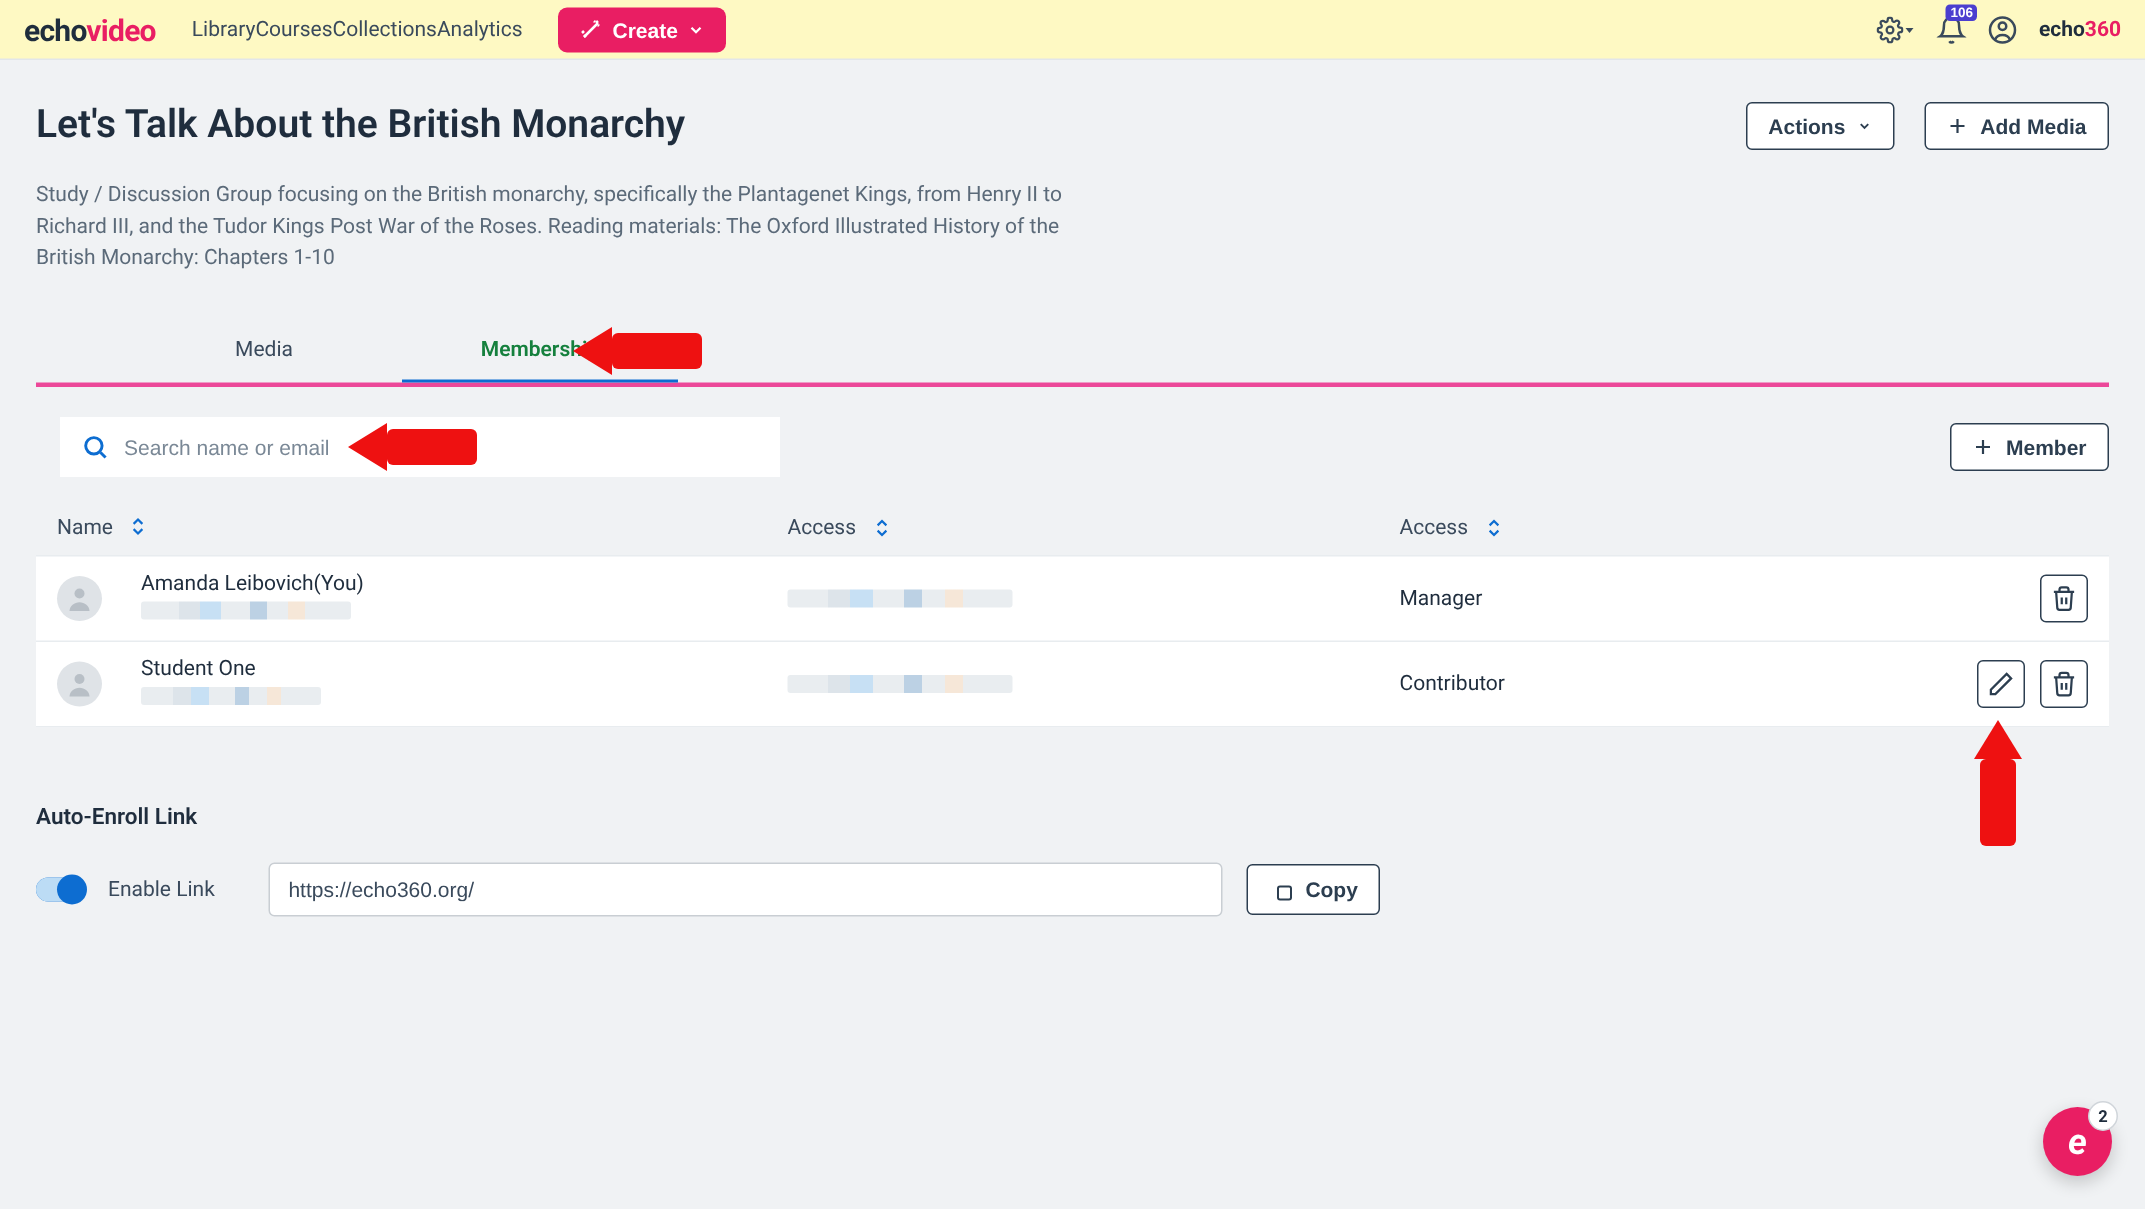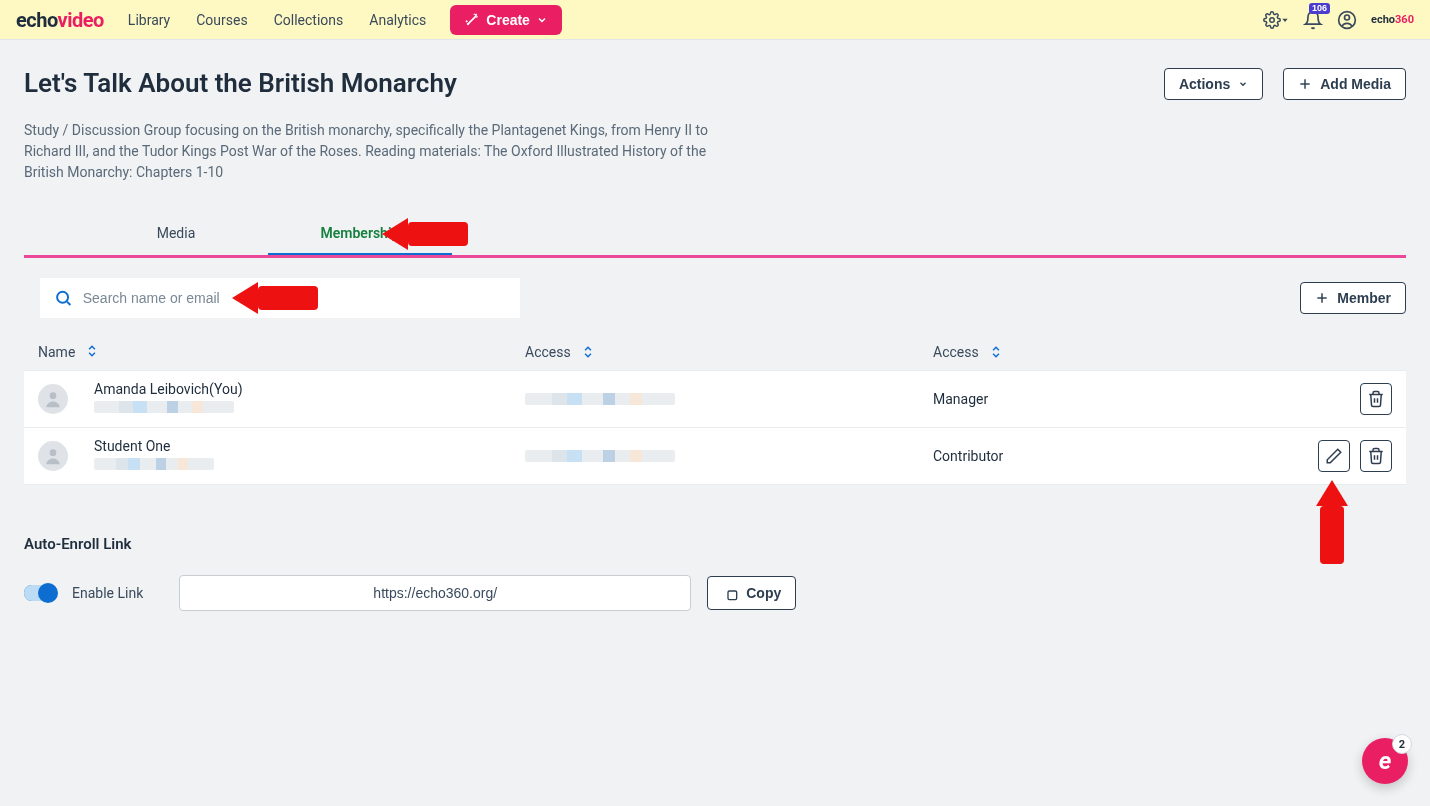--- a/index.html
+++ b/index.html
@@ -1,28 +1,28 @@
 <!DOCTYPE html>
 <html><head>
   <meta charset="utf-8">
   <style>
     * { box-sizing: border-box; margin: 0; padding: 0; }
     body { font-family: -apple-system, BlinkMacSystemFont, "Segoe UI", Roboto, Helvetica, Arial, sans-serif; background: #f0f2f4; color: #1f2d3d; }
     .topbar { display: flex; align-items: center; height: 40px; background: #fef9c3; border-bottom: 1px solid #e2e6ea; padding: 0 16px; gap: 24px; }
     .topbar .logo { font-weight: 700; font-size: 20px; letter-spacing: -0.5px; }
     .topbar .logo .echo-text { color: #1f2d3d; }
     .topbar .logo .video-text { color: #e91e63; }
-    .topbar .nav { display: flex; gap: 26px; }
+    .topbar .nav { display: flex; }
     .topbar .nav a { color: #3a4a5c; font-size: 14px; text-decoration: none; }
     .topbar .create-btn { background: #e91e63; color: #fff; border: none; border-radius: 6px; padding: 7px 14px; font-size: 14px; font-weight: 600; display: inline-flex; align-items: center; gap: 6px; cursor: pointer; }
     .topbar .spacer { flex: 1; }
     .topbar .right-icons { display: flex; align-items: center; gap: 14px; }
     .icon-btn { background: none; border: none; cursor: pointer; color: #3a4a5c; position: relative; display: inline-flex; align-items: center; }
     .badge { position: absolute; top: -7px; right: -7px; background: #4b3ecf; color: #fff; font-size: 9px; font-weight: 700; border-radius: 3px; padding: 1px 3px; line-height: 1; }
-    .echo-mini { font-size: 11px; font-weight: 700; }
+    .echo-mini { font-size: 14px; font-weight: 700; }
     .echo-mini .e1 { color: #1f2d3d; }
     .echo-mini .e2 { color: #e91e63; }
 
     .page { padding: 28px 24px; }
     .page-header-row { display: flex; align-items: flex-start; justify-content: space-between; margin-bottom: 20px; }
     .page-title { font-size: 26px; font-weight: 600; color: #1f2d3d; }
     .page-buttons { display: flex; gap: 20px; border-radius: 15px; }
     .outline-btn { background: #fff; border: 1px solid #2c3e50; color: #2c3e50; border-radius: 4px; padding: 7px 14px; font-size: 14px; font-weight: 600; display: inline-flex; align-items: center; gap: 8px; cursor: pointer; }
     .chev { width: 10px; height: 10px; }
     .plus { width: 14px; height: 14px; }
@@ -54,21 +54,21 @@
     }
     .access-text { font-size: 14px; color: #1f2d3d; }
     .square-btn { width: 32px; height: 32px; border: 1px solid #2c3e50; border-radius: 4px; background: #fff; display: inline-flex; align-items: center; justify-content: center; cursor: pointer; }
 
     .section-heading { font-size: 15px; font-weight: 600; color: #1f2d3d; margin-top: 50px; margin-bottom: 22px; }
     .enroll-row { display: flex; align-items: center; gap: 16px; }
     .toggle { position: relative; width: 32px; height: 16px; background: #0d6dd1; border-radius: 8px; cursor: pointer; }
     .toggle::after { content: ""; position: absolute; right: -2px; top: -2px; width: 20px; height: 20px; background: #0d6dd1; border-radius: 50%; }
     .toggle-bg {position:absolute;left:0;top:0;width:20px;height:16px;background:#bcdcf5;border-radius:8px 0 0 8px;}
     .toggle-label { font-size: 14px; color: #3a4a5c; margin-right: 20px;}
-    .link-input { width: 512px; padding: 9px 12px; border: 1px solid #c9ced3; border-radius: 4px; font-size: 14px; color: #3a4a5c; background:#fff;text-align:center;}
+    .link-input { width: 636px; padding: 9px 12px; border: 1px solid #c9ced3; border-radius: 4px; font-size: 14px; color: #3a4a5c; background:#fff;}
     .copy-btn { border: 1px solid #2c3e50; background: #fff; border-radius: 4px; padding: 8px 14px; font-size: 14px; font-weight: 600; display: inline-flex; align-items: center; gap: 8px; cursor: pointer; color:#2c3e50;}
     .enroll-note { font-size: 14px; color: #5b6a79; margin-top: 12px; margin-left: 167px;}
 
     .fab { position: fixed; bottom: 22px; right: 22px; width: 46px; height: 46px; border-radius: 50%; background: #e91e63; display: flex; align-items: center; justify-content: center; color: #fff; font-weight: 700; box-shadow: 0 4px 12px rgba(0,0,0,.2); }
     .fab-badge { position: absolute; top: -4px; right: -4px; width: 20px; height: 20px; border-radius: 50%; background: #fff; border: 1px solid #d0d5da; color: #1f2d3d; font-size: 11px; font-weight: 700; display: flex; align-items: center; justify-content: center; }
 
     .arrow { position: absolute; }
     .arrow-shaft { background: #e11; height: 24px; border-radius: 4px; }
     .arrow-head { width: 0; height: 0; border-top: 16px solid transparent; border-bottom: 16px solid transparent; }
     .arrow-left-head { border-right: 26px solid #e11; }

